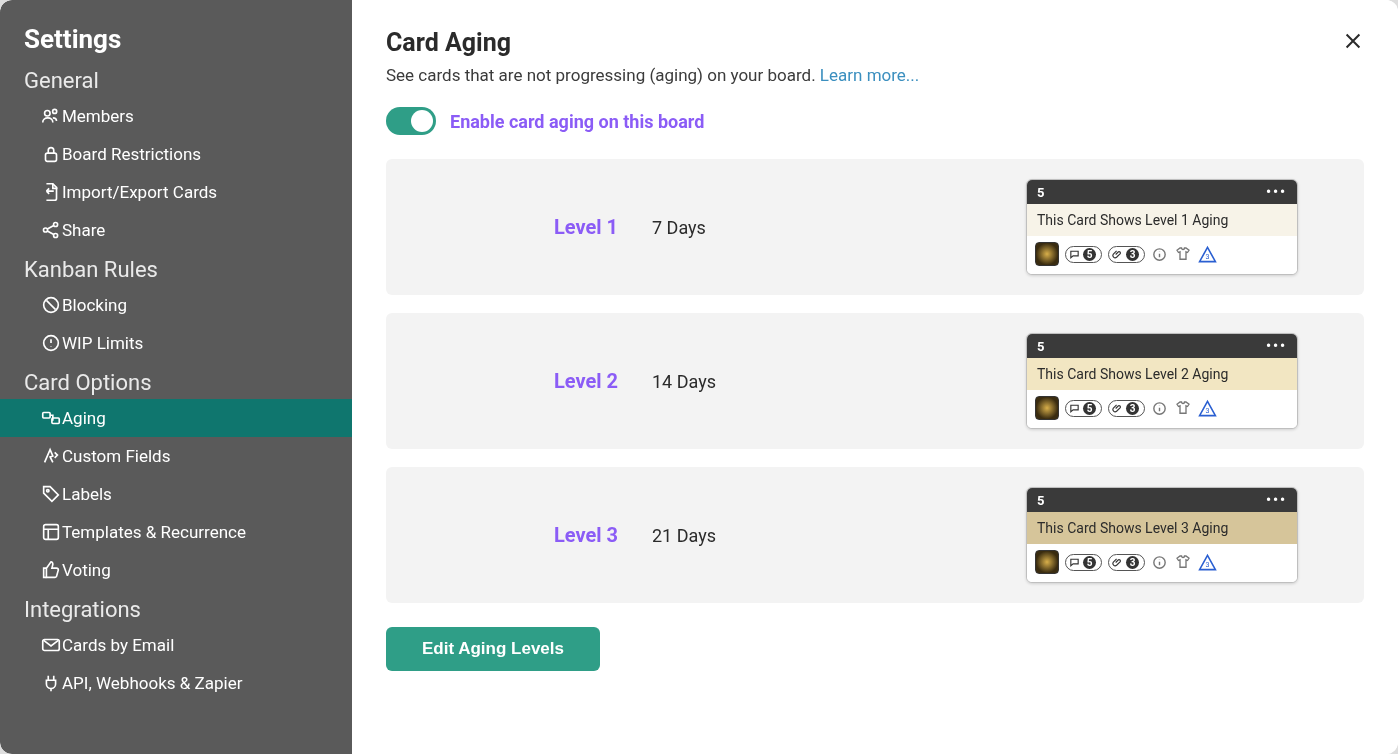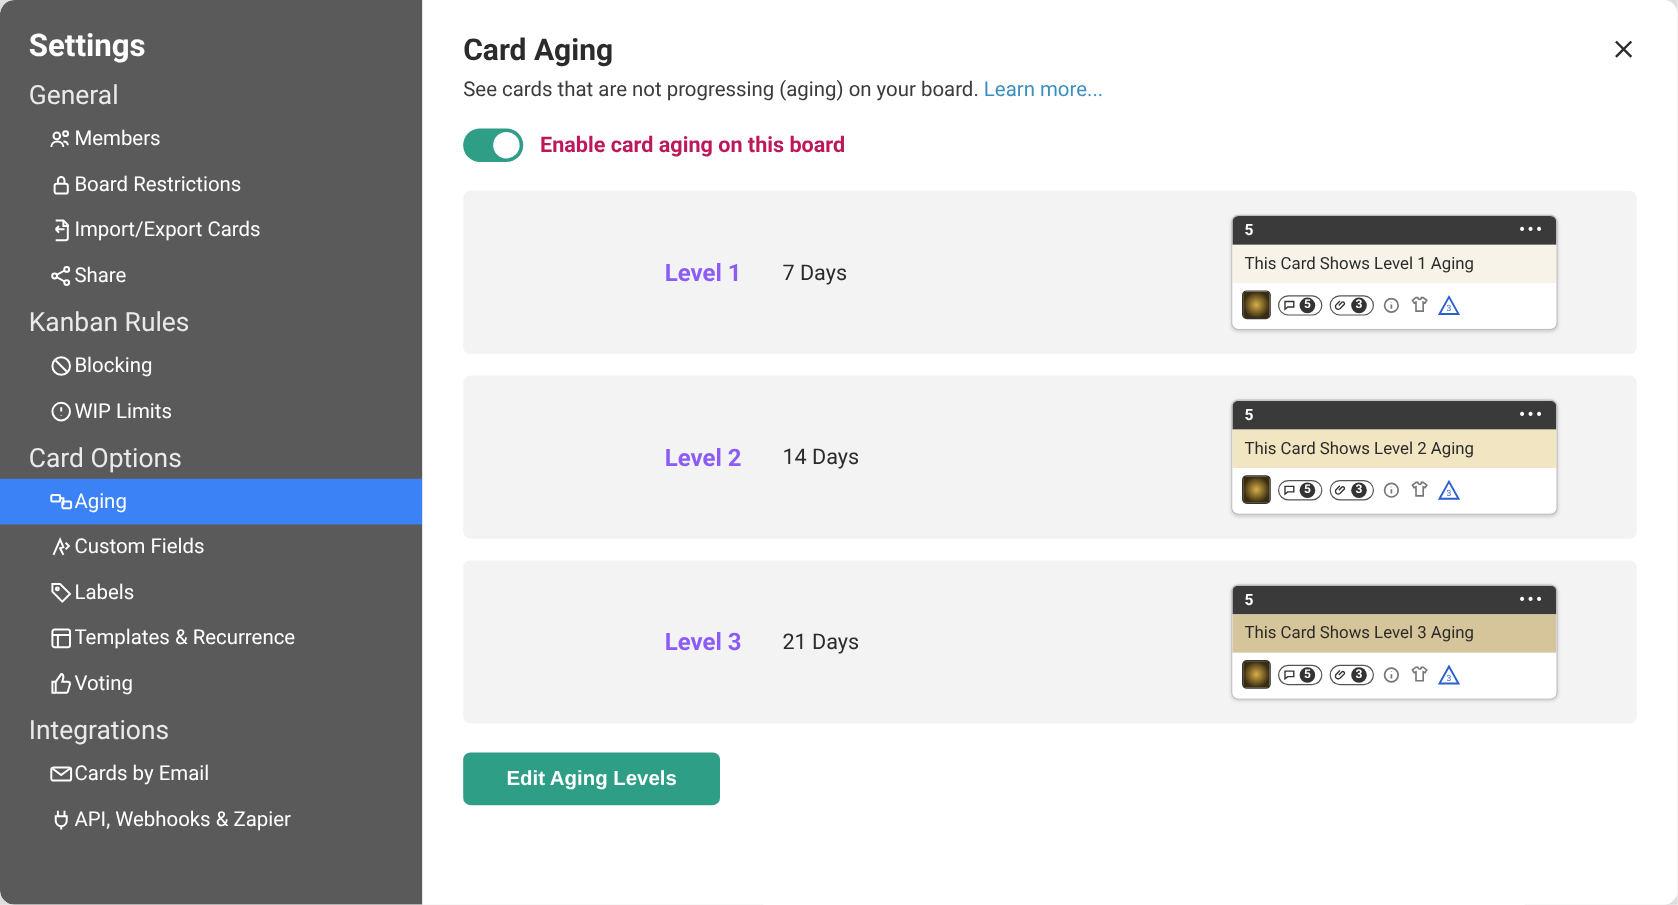--- a/index.html
+++ b/index.html
@@ -43,21 +43,21 @@
   }
   .nav-item {
     display: flex;
     align-items: center;
     padding: 8px 24px 8px 40px;
     font-size: 17px;
     color: #fff;
     cursor: pointer;
   }
   .nav-item.active {
-    background: #3b82f6;
+    background: #0f766e;
   }
   .nav-item .icon {
     width: 22px;
     height: 22px;
     display: inline-flex;
     align-items: center;
     justify-content: center;
     flex: 0 0 22px;
   }
   .nav-item .icon svg { stroke: #fff; }
@@ -111,21 +111,21 @@
   }
   .toggle .knob {
     position: absolute;
     width: 22px;
     height: 22px;
     background: #fff;
     border-radius: 50%;
     top: 3px;
     right: 3px;
   }
-  .toggle-label { font-size: 18px; font-weight: 700; color: #be185d; }
+  .toggle-label { font-size: 18px; font-weight: 700; color: #8b5cf6; }
   .levels { display: flex; flex-direction: column; gap: 18px; margin-bottom: 24px; }
   .level-row {
     background: #f3f3f3;
     border-radius: 6px;
     padding: 20px 26px;
     display: grid;
     grid-template-columns: 240px 220px 1fr;
     align-items: center;
   }
   .level-label { font-size: 20px; font-weight: 700; color: #8b5cf6; text-align:right; padding-right:34px;}

